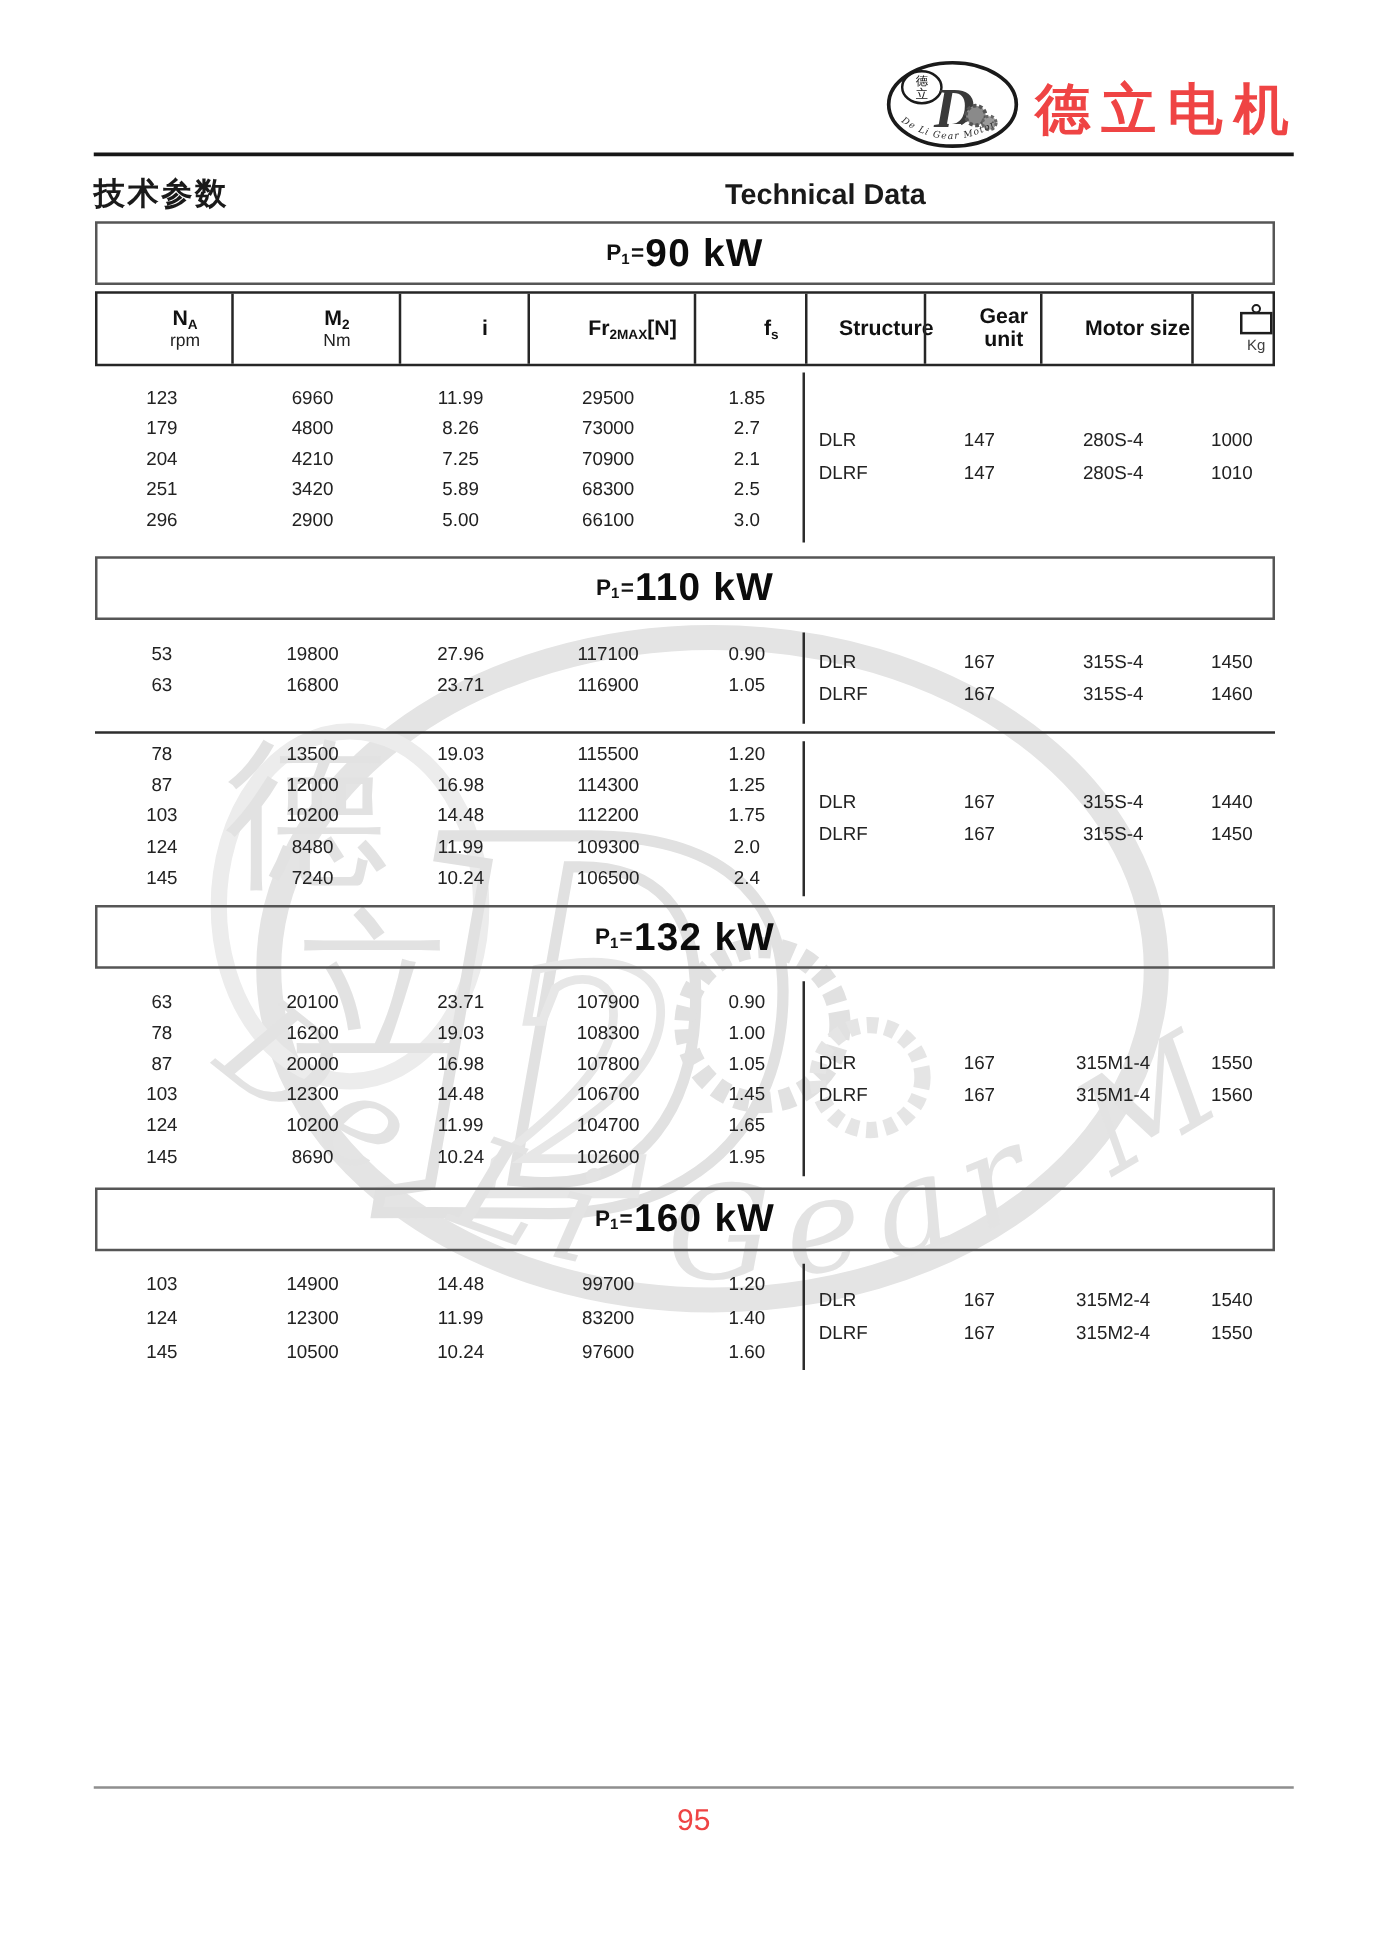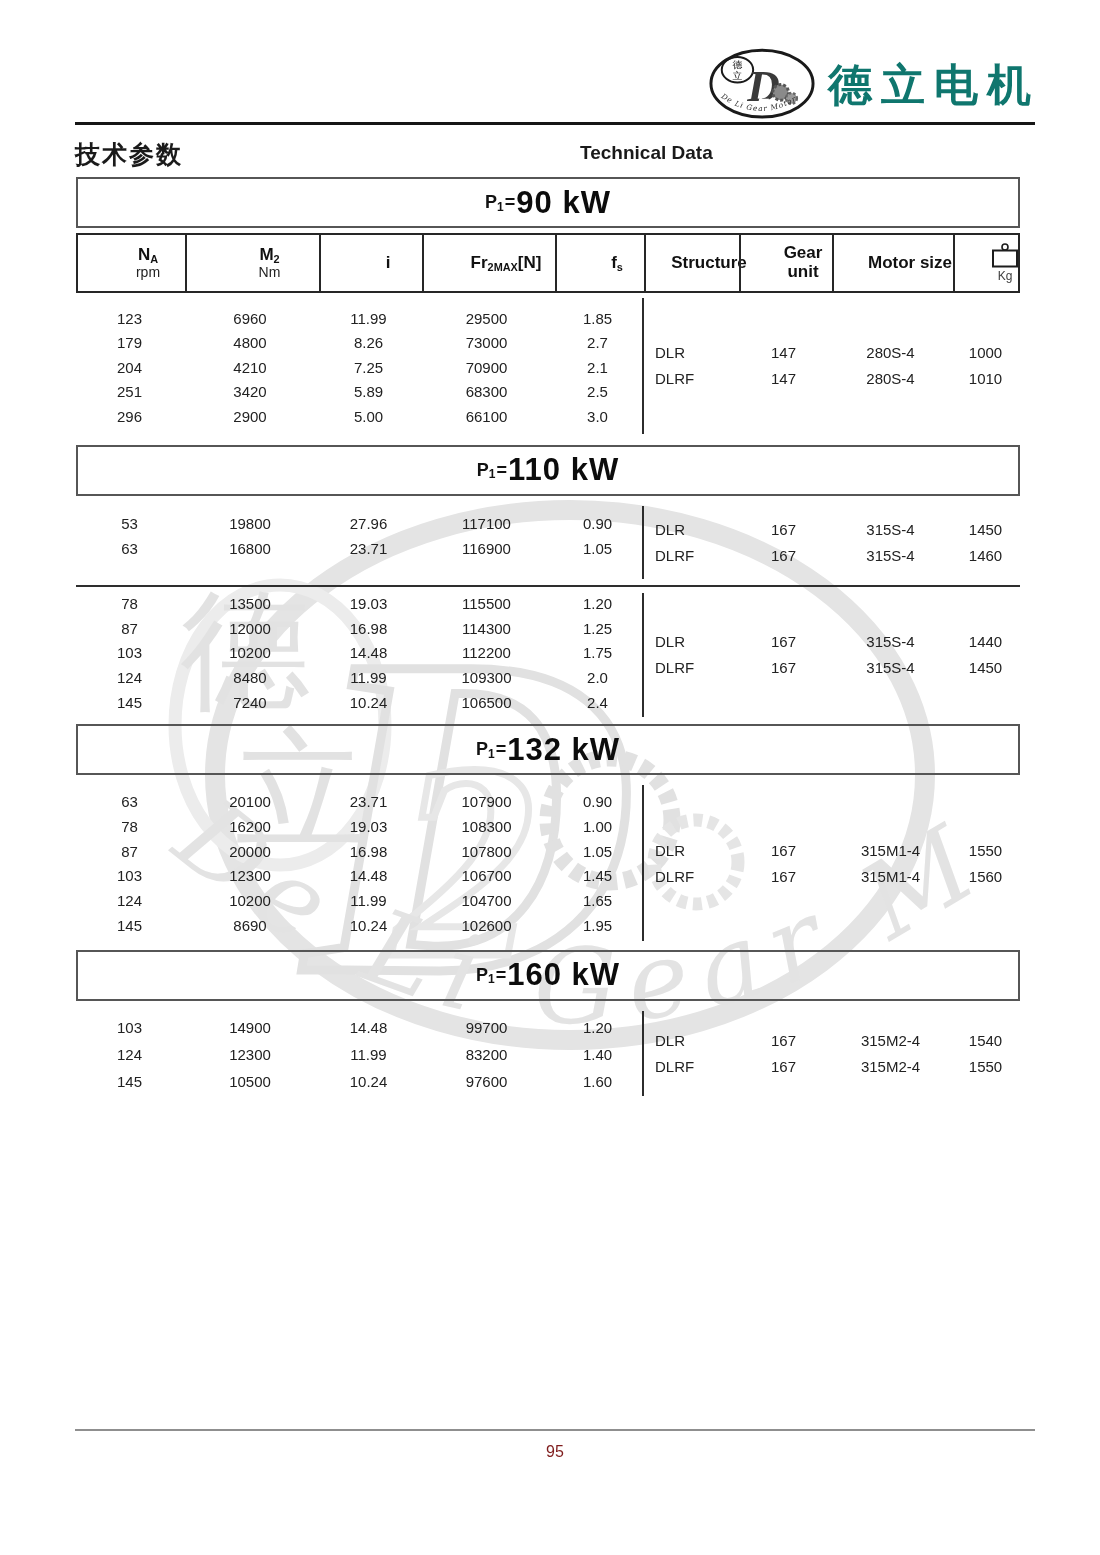--- a/index.html
+++ b/index.html
@@ -6,25 +6,25 @@
   .page{
     position:relative; width:1100px; height:1555px; background:#fff; overflow:hidden;
     font-family:"Liberation Sans","DejaVu Sans",sans-serif; color:#1f1f1f;
     --cols:107px 134px 103px 133px 89px 95px 93px 121px 69px;
     --rcols:95px 93px 121px 69px;
   }
   
   .watermark{position:absolute; left:140px; top:490px; z-index:0; pointer-events:none;}
   
   .brand{position:absolute; top:46px; right:60px; display:flex; align-items:center; gap:12px; z-index:2;}
-  .brand-name{font-family:Liberation Mono, monospace; font-size:44px; font-weight:bold;
-    letter-spacing:9px; color:#0f766e; line-height:1;}
+  .brand-name{font-family:Liberation Sans, sans-serif; font-size:44px; font-weight:bold;
+    letter-spacing:9px; color:#ef4444; line-height:1;}
   .top-rule{position:absolute; left:75px; top:122px; width:960px; height:3px; background:#161616; z-index:2;}
   .title-zh{position:absolute; left:75px; top:138px; font-size:25px; font-weight:600; letter-spacing:2px; color:#1a1a1a; z-index:2;}
-  .title-en{position:absolute; left:580px; top:142px; font-size:19px; font-weight:bold; color:#1a1a1a; z-index:2;}
+  .title-en{position:absolute; left:580px; top:142px; font-size:23px; font-weight:bold; color:#1a1a1a; z-index:2;}
   
   .content{position:absolute; left:76px; top:177px; width:944px; z-index:1;}
   .pbox{border:2px solid #565656; height:47px; display:flex; align-items:center; justify-content:center;
     margin-bottom:5px; background:transparent;}
   .p-base{font-size:18px; font-weight:bold; color:#121212;}
   .p-sub{font-size:12px; font-weight:bold; position:relative; top:4px; color:#121212;}
   .p-eq{font-size:18px; font-weight:bold; color:#121212; margin:0 1px 0 1px;}
   .p-val{font-size:31px; font-weight:bold; letter-spacing:1px; color:#0c0c0c;}
   .thead{display:grid; grid-template-columns:var(--cols); border:2px solid #262626; height:56px;}
   .th{border-left:2px solid #262626; display:flex; flex-direction:column; align-items:center; justify-content:center; text-align:center;padding-left:33px;}
@@ -37,21 +37,21 @@
   .vline{position:absolute; left:566px; top:5px; bottom:5px; width:1.6px; background:#2c2c2c;}
   .drow{display:grid; grid-template-columns:var(--cols); align-items:center; text-align:center;}
   .dcell{font-size:15px; color:#222;}
   .rblock{position:absolute; left:566px; width:378px; top:50%; transform:translateY(-50%);}
   .rrow{display:grid; grid-template-columns:var(--rcols); align-items:center; height:26px; text-align:center;}
   .rcell{font-size:15px; color:#222;}
   .rcell.left{text-align:left; padding-left:13px;}
   .gdivider{border-top:2px solid #2e2e2e; height:0; margin:1px 0;}
   
   .footer-rule{position:absolute; left:75px; top:1429px; width:960px; height:2px; background:#8f8f8f; z-index:1;}
-  .page-number{position:absolute; left:75px; top:1443px; width:960px; text-align:center; font-size:16px; color:#7f1d1d; z-index:1;}
+  .page-number{position:absolute; left:75px; top:1443px; width:960px; text-align:center; font-size:24px; color:#ef4444; z-index:1;}
 </style>
 </head>
 <body>
 
 <div class="page">
 
   <svg class="watermark" width="900" height="640" viewBox="0 0 900 640">
     <defs>
         <path id="wmarc" d="M 30 360 Q 410 700 880 370" fill="none"></path>
       </defs>

